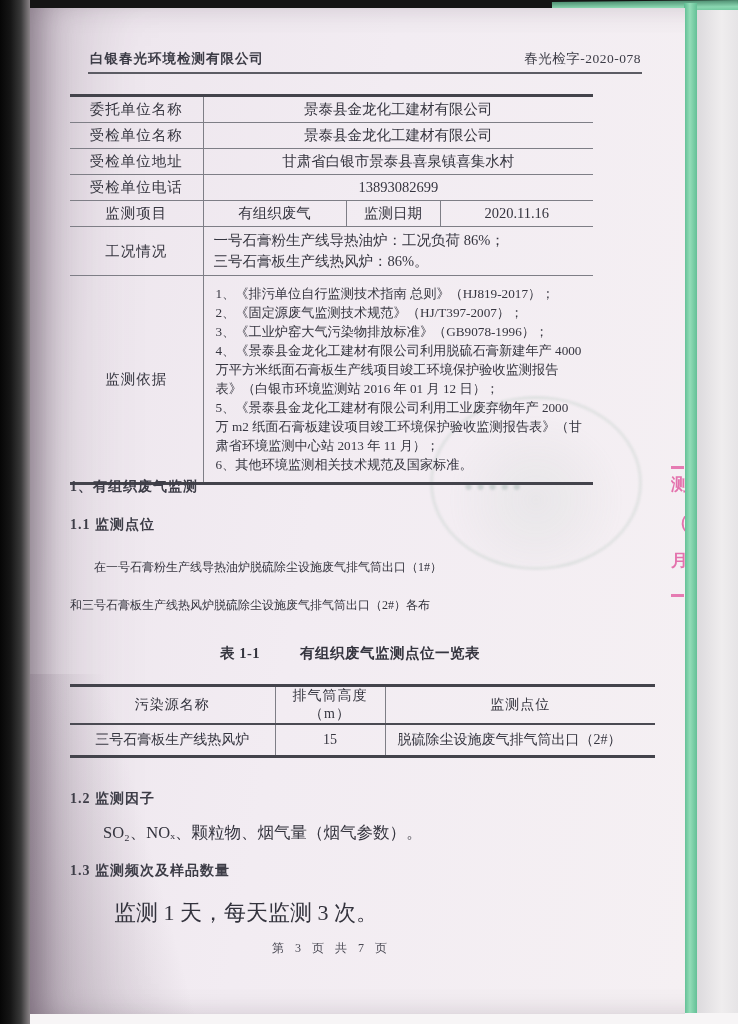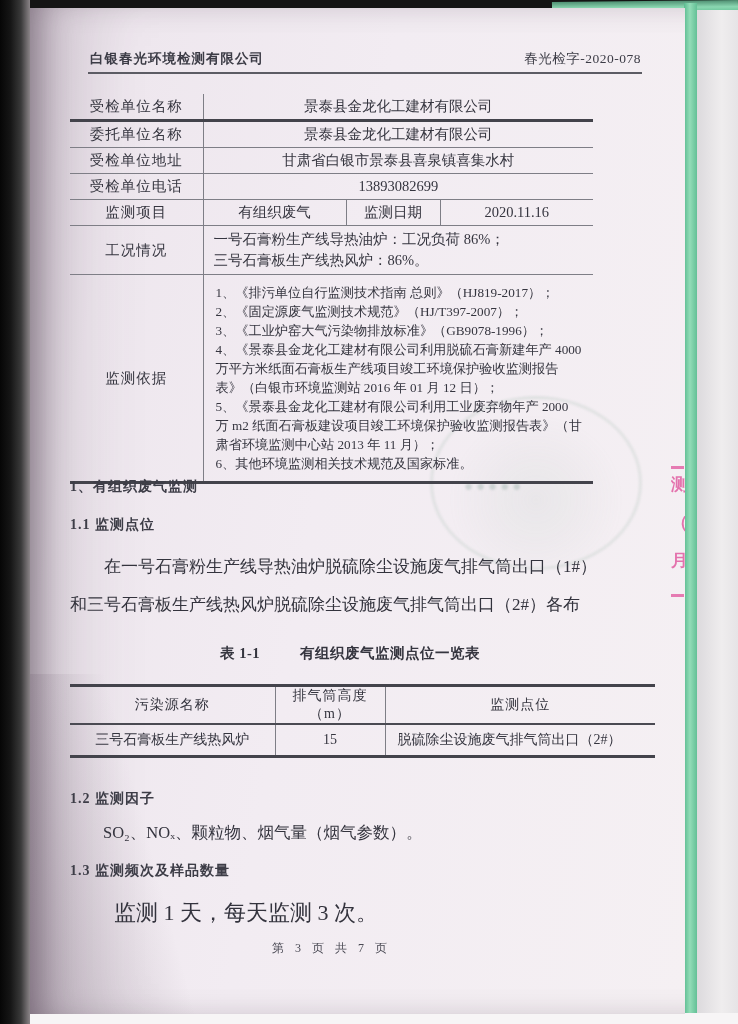--- a/index.html
+++ b/index.html
@@ -42,21 +42,21 @@
   .info-table tr.r td{height:25px;}
   .info-table tr.proj td{height:25px;text-align:center;}
   .info-table tr.proj td+td{border-left:1px solid #7e7e86;}
   .info-table td.left-text{text-align:left;padding:3px 10px;line-height:21px;}
   .info-table td.basis{font-size:13.2px;line-height:19px;padding:8px 10px 8px 12px;text-align:left;}
   .basis-item{margin:0;}
   
   .h-sec{font-size:14px;font-weight:bold;letter-spacing:1px;color:#3d3d47;}
   .s1{left:44px;top:470px;}
   .s11{left:44px;top:508px;}
-  .para{left:44px;top:540px;width:575px;font-size:17px;line-height:38px;color:#33333d;}
+  .para{left:44px;top:540px;width:575px;font-size:12px;line-height:38px;color:#33333d;}
   .para .ln.ind{text-indent:2em;}
   .tbl-caption{left:194px;top:636px;font-size:14.5px;font-weight:bold;letter-spacing:.5px;}
   .tbl-caption .gap{display:inline-block;width:40px;}
   .t11{left:44px;top:676px;width:585px;font-size:14px;}
   .t11 td{border-bottom:1px solid #7e7e86;text-align:center;vertical-align:middle;padding:0 4px;}
   .t11 tr.head td{border-top:3px solid #43434b;border-bottom:2px solid #4a4a52;height:27px;letter-spacing:1px;}
   .t11 tr.d td{height:30px;}
   .t11 tr.dlast td{border-bottom:3px solid #43434b;}
   .t11 td+td{border-left:1px solid #7e7e86;}
   .t11 td.pt{text-align:left;padding-left:12px;}
@@ -97,26 +97,26 @@
   <div class="layer hdr-rule"></div>
 
   <table class="layer info-table">
     <colgroup>
         <col style="width:133px">
         <col style="width:143px">
         <col style="width:94px">
         <col style="width:153px">
       </colgroup>
     <tbody>
-        <tr class="r">
+        <tr class="r first">
+      <td class="lab">委托单位名称</td>
+      <td class="val" colspan="3">景泰县金龙化工建材有限公司</td>
+    </tr>
+    <tr class="r">
       <td class="lab">受检单位名称</td>
-      <td class="val" colspan="3">景泰县金龙化工建材有限公司</td>
-    </tr>
-    <tr class="r first">
-      <td class="lab">委托单位名称</td>
       <td class="val" colspan="3">景泰县金龙化工建材有限公司</td>
     </tr>
     <tr class="r">
       <td class="lab">受检单位地址</td>
       <td class="val" colspan="3">甘肃省白银市景泰县喜泉镇喜集水村</td>
     </tr>
     <tr class="r">
       <td class="lab">受检单位电话</td>
       <td class="val" colspan="3">13893082699</td>
     </tr>

